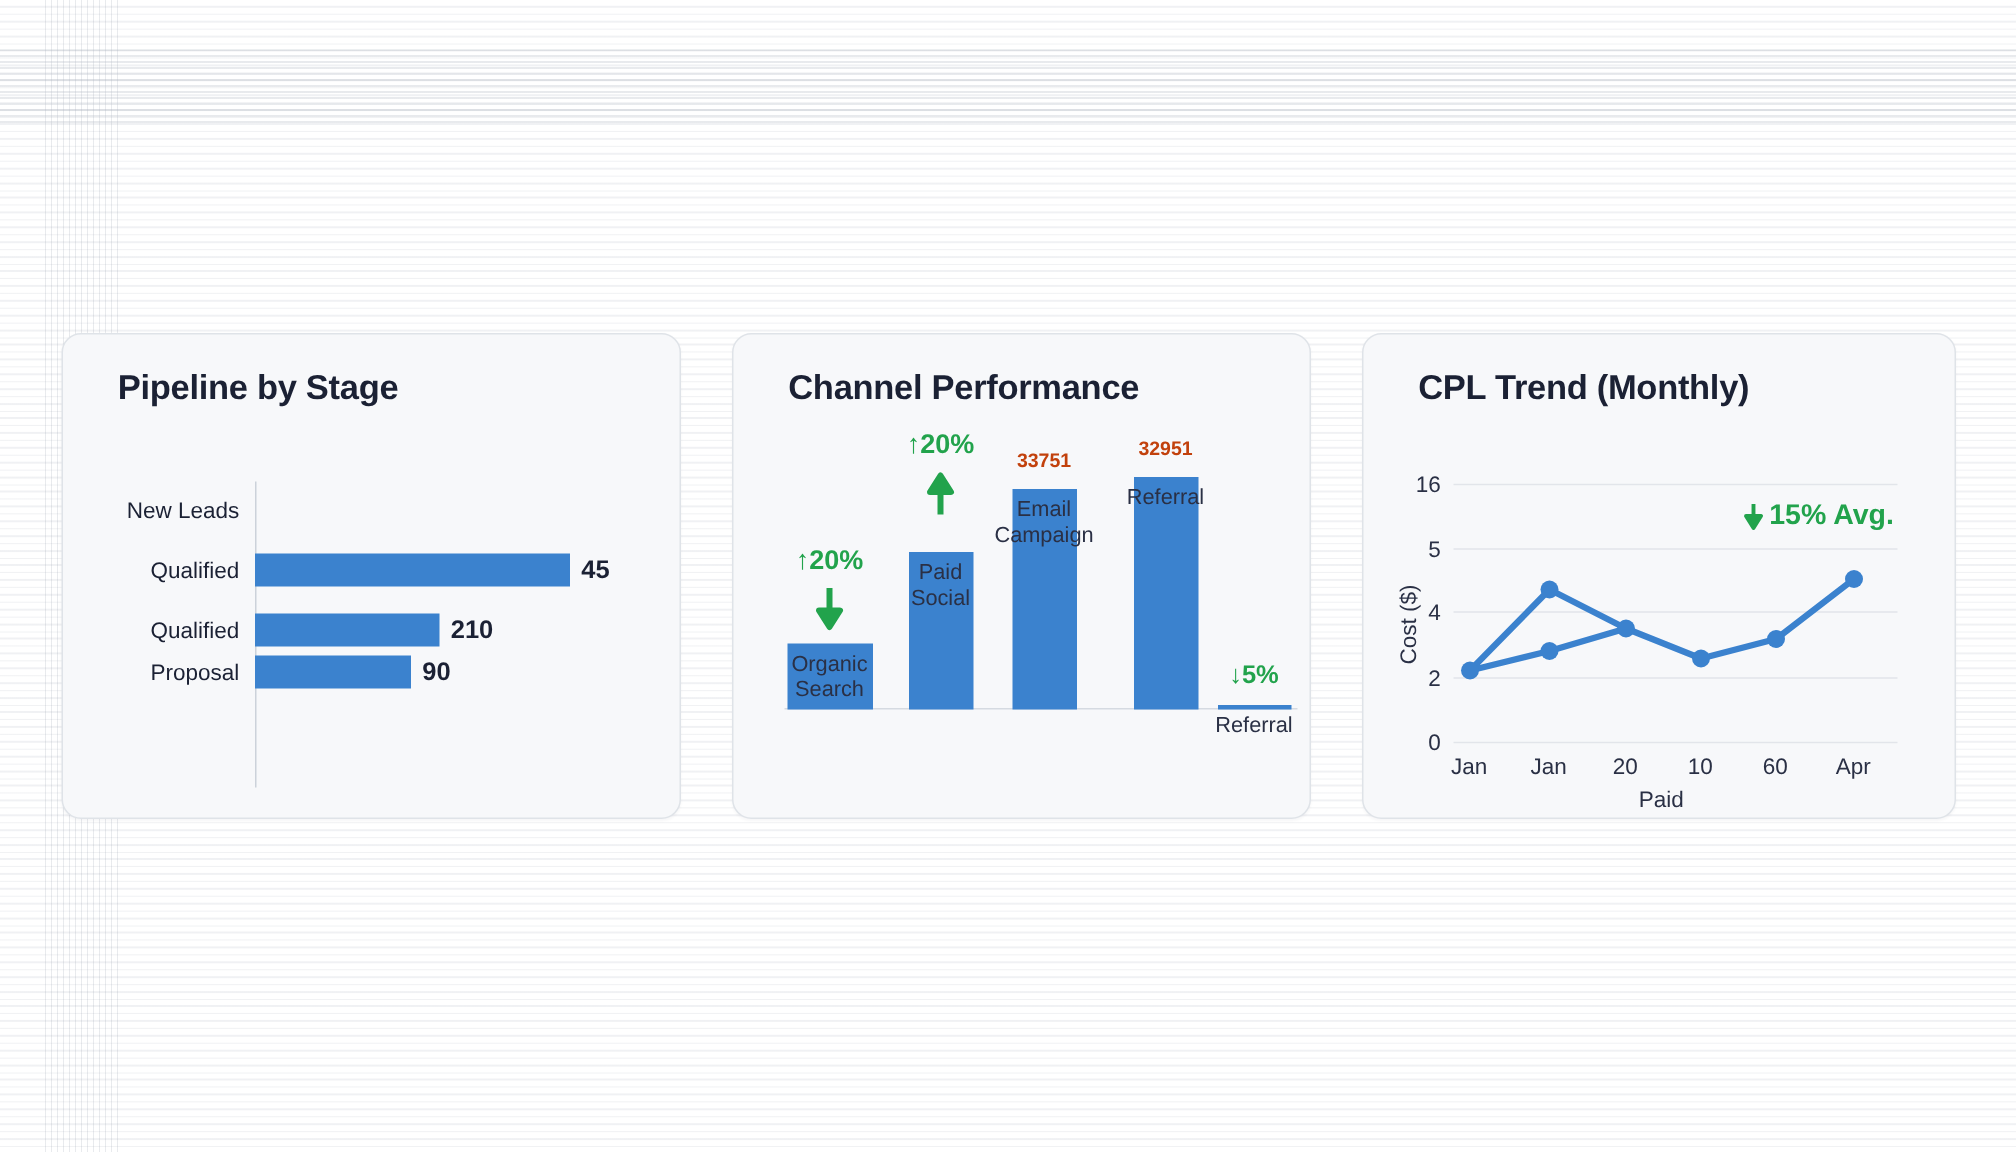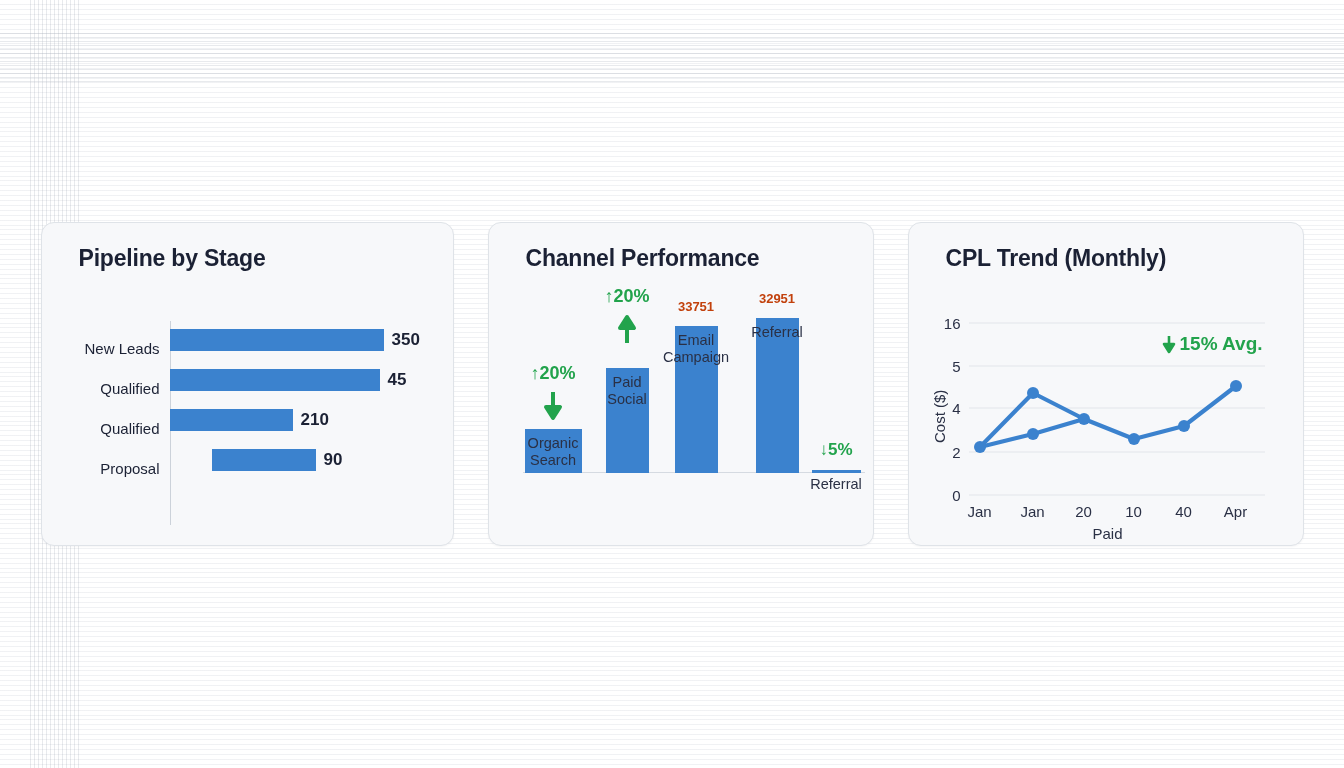--- a/index.html
+++ b/index.html
@@ -76,21 +76,21 @@
   .hbar-plot {
     position: absolute;
     left: 0; top: 96px;
     width: 413px;
     height: 215px;
   }
   .hbar-row {
     position: absolute;
     height: 34px;
     display: flex;
-    align-items: flex-end;
+    align-items: center;
     left: 0;
     width: 100%;
   }
   .hbar-label {
     width: 128px;
     text-align: right;
     padding-right: 10px;
     font-size: 15px;
     color: #1b2134;
     box-sizing: border-box;
@@ -254,43 +254,39 @@
 <div id="dashboard">
 
   <div class="card" id="card-pipeline">
     <div class="card-title">Pipeline by Stage</div>
 
     <div class="hbar-plot">
       <div class="hbar-axis"></div>
 
       <div class="hbar-row" style="top:4px;">
         <div class="hbar-label">New Leads</div>
-        <div class="hbar-track">
-          <div class="hbar-fill" style="width:214px;"></div>
-          <div class="hbar-value" style="left:222px;">350</div>
-        </div>
       </div>
 
       <div class="hbar-row" style="top:44px;">
         <div class="hbar-label">Qualified</div>
         <div class="hbar-track">
           <div class="hbar-fill" style="width:210px;"></div>
           <div class="hbar-value" style="left:218px;">45</div>
         </div>
       </div>
 
       <div class="hbar-row" style="top:84px;">
         <div class="hbar-label">Qualified</div>
         <div class="hbar-track">
           <div class="hbar-fill" style="width:123px;"></div>
           <div class="hbar-value" style="left:131px;">210</div>
         </div>
       </div>
 
-      <div class="hbar-row" style="top:124px;gap:42px;">
+      <div class="hbar-row" style="top:112px;">
         <div class="hbar-label">Proposal</div>
         <div class="hbar-track">
           <div class="hbar-fill" style="width:104px;"></div>
           <div class="hbar-value" style="left:112px;">90</div>
         </div>
       </div>
 
     </div>
   </div>
 
@@ -392,20 +388,20 @@
             <path d="M7 1 L7 11 M2 9 L7 17 L12 9 Z" fill="#22a34c" stroke="#22a34c" stroke-width="2.6" stroke-linejoin="round"></path>
           </svg>
         </span>
         <span>15% Avg.</span>
       </div>
 
       <div class="xtick" style="left:71px;  top:210px;">Jan</div>
       <div class="xtick" style="left:124px; top:210px;">Jan</div>
       <div class="xtick" style="left:175px; top:210px;">20</div>
       <div class="xtick" style="left:225px; top:210px;">10</div>
-      <div class="xtick" style="left:275px; top:210px;">40</div>
+      <div class="xtick" style="left:275px; top:210px;">60</div>
       <div class="xtick" style="left:327px; top:210px;">Apr</div>
 
       <div class="axis-title-x" style="left:199px; top:232px;">Paid</div>
     </div>
   </div>
 
 </div>
 
 </body></html>

